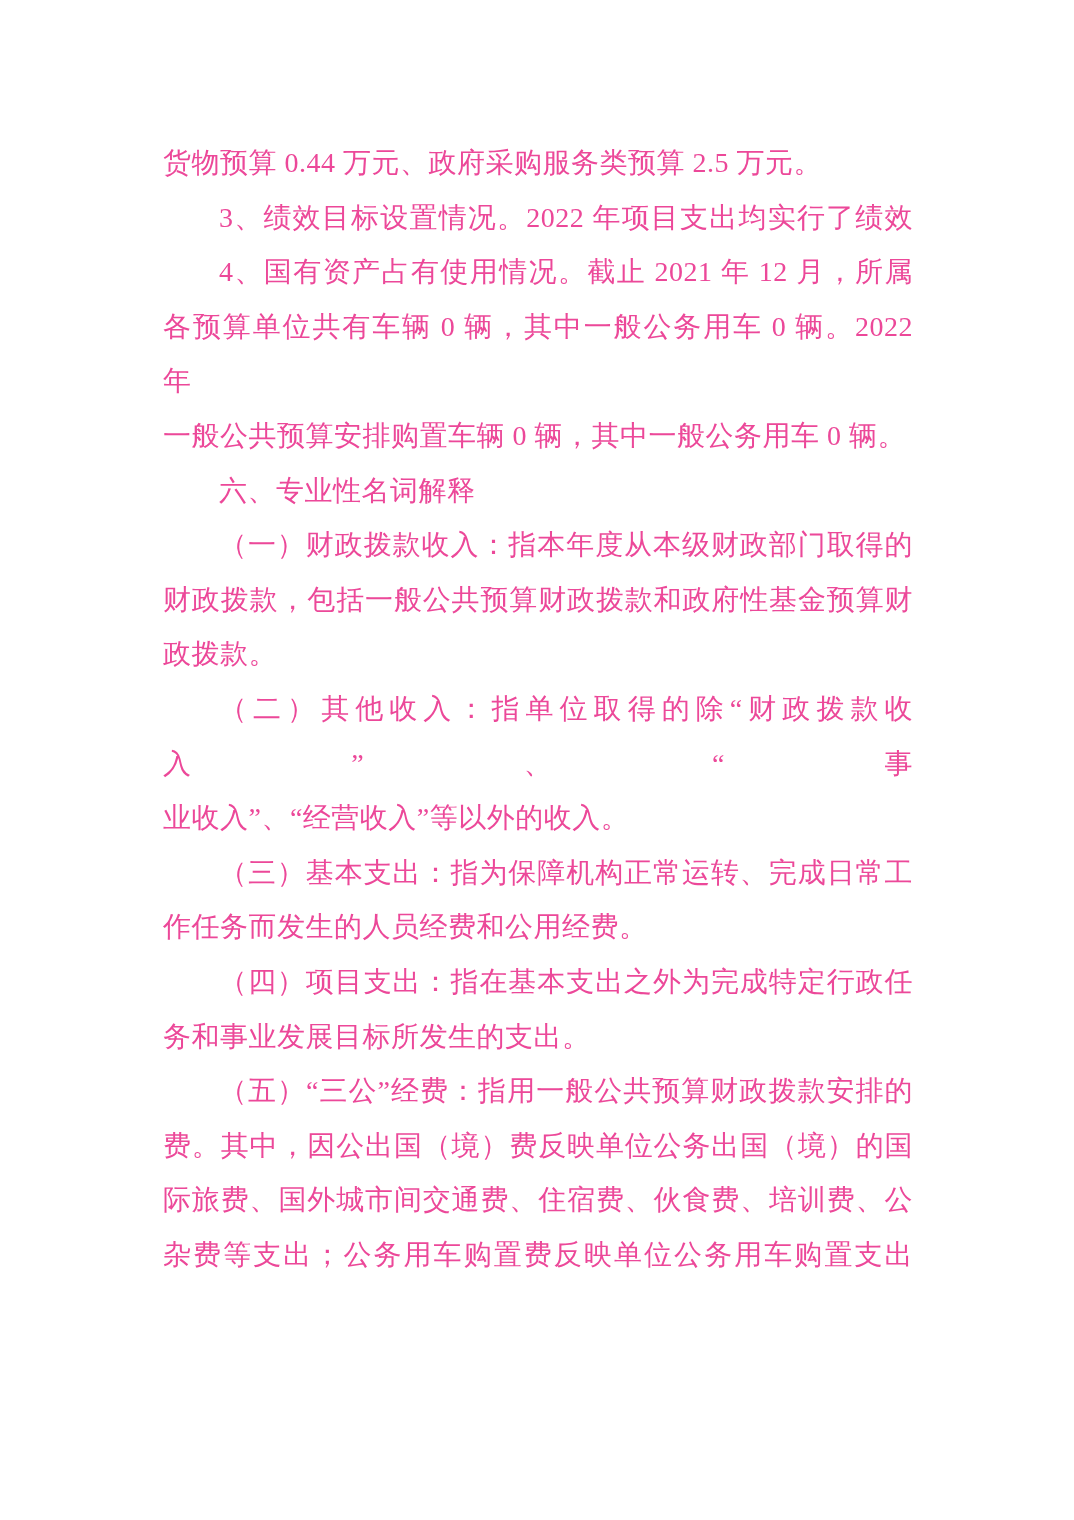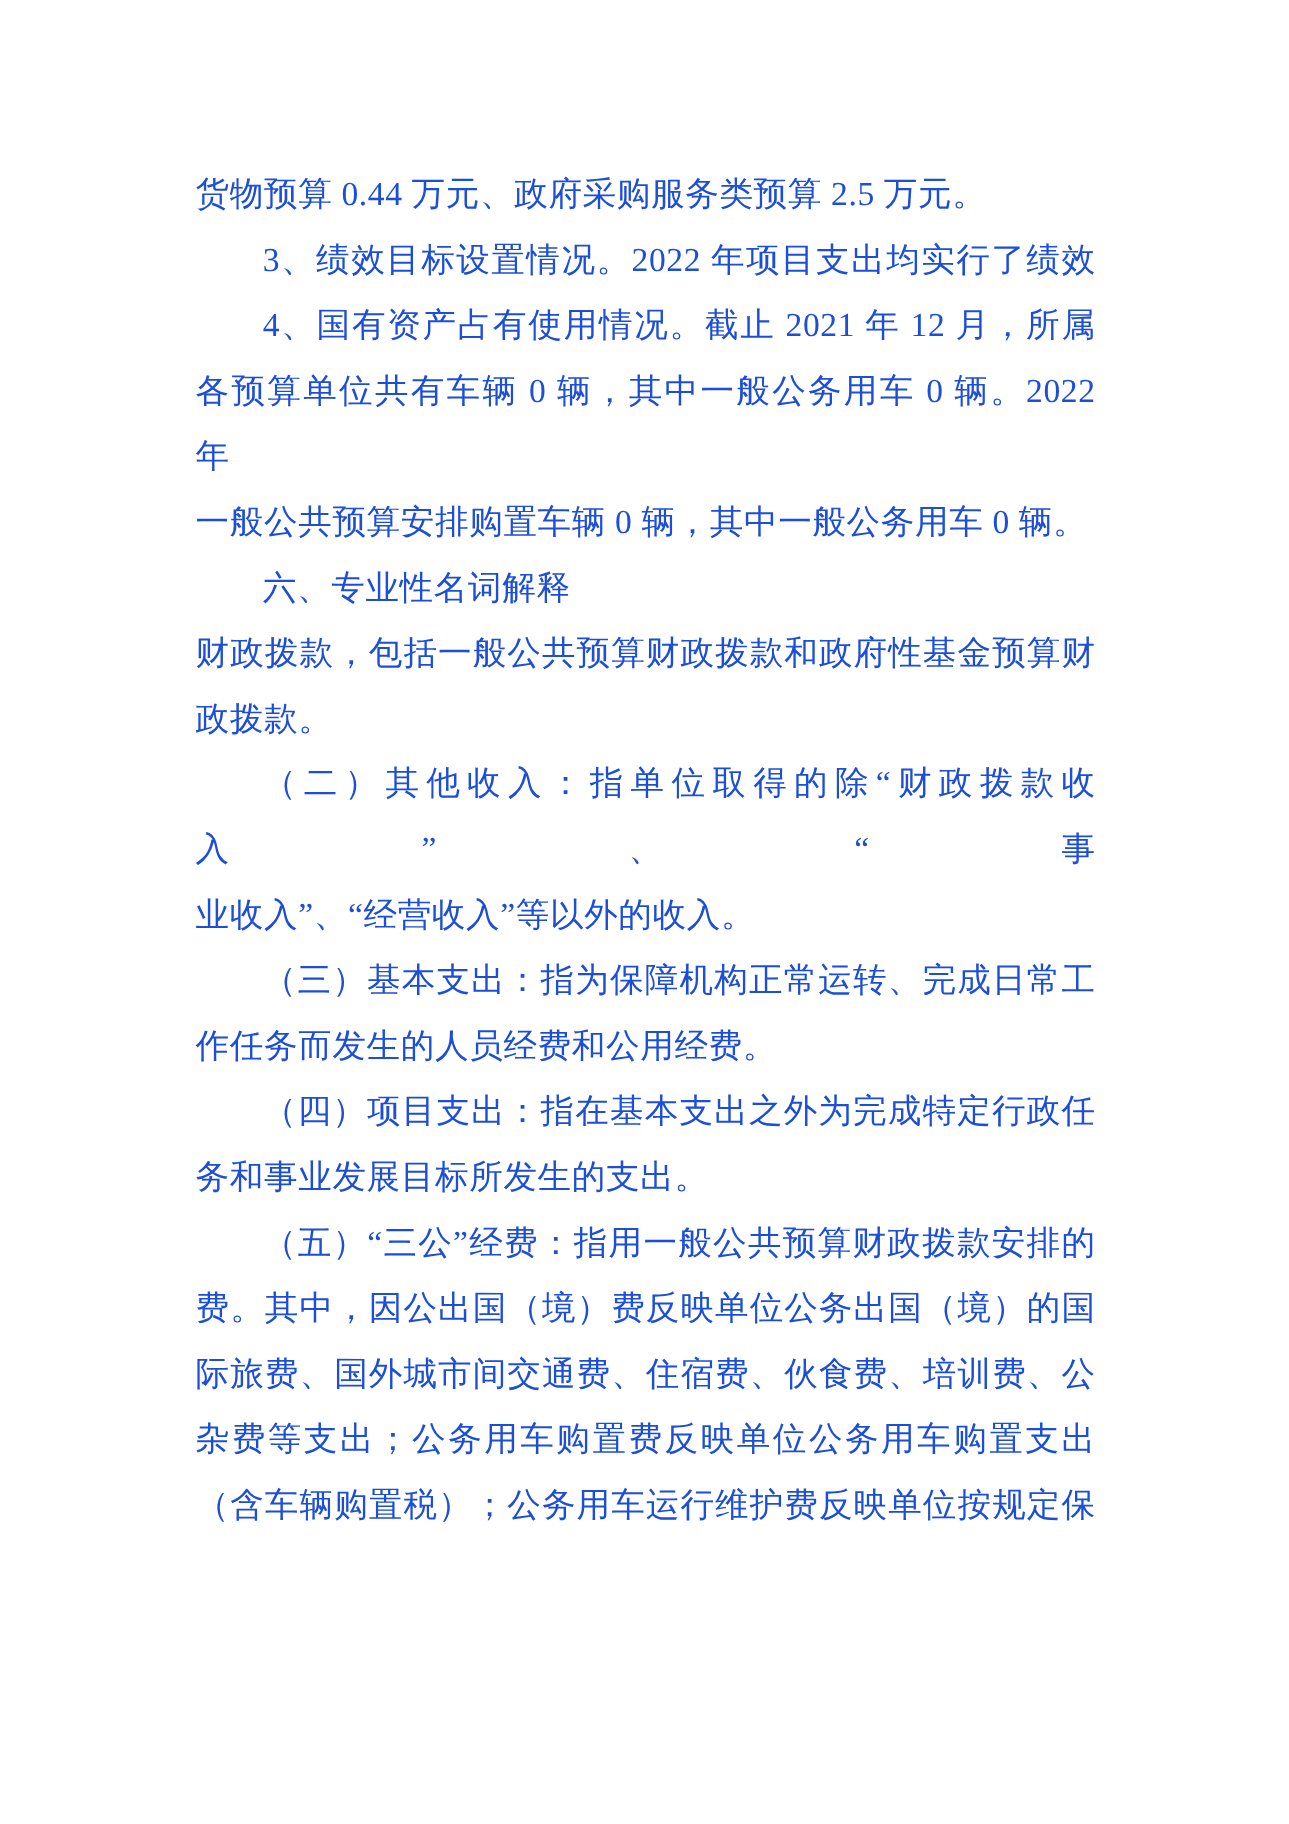--- a/index.html
+++ b/index.html
@@ -7,21 +7,21 @@
     padding: 0;
     background: #ffffff;
   }
   .page {
     position: relative;
     width: 1074px;
     height: 1520px;
     background: #ffffff;
     overflow: hidden;
     font-family: "Liberation Serif", "DejaVu Serif", serif;
-    color: #1d4ed8;
+    color: #ec4899;
   }
   .text-block {
     position: absolute;
     left: 163px;
     top: 136px;
     width: 750px;
     font-size: 28px;
     line-height: 54.6px;
     letter-spacing: 0.5px;
   }
@@ -48,28 +48,28 @@
 
 <div class="page">
   <div class="text-block">
 
     <div class="line end">货物预算 0.44 万元、政府采购服务类预算 2.5 万元。</div>
     <div class="line start">3、绩效目标设置情况。2022 年项目支出均实行了绩效</div>
     <div class="line start">4、国有资产占有使用情况。截止 2021 年 12 月，所属</div>
     <div class="line">各预算单位共有车辆 0 辆，其中一般公务用车 0 辆。2022 年</div>
     <div class="line end">一般公共预算安排购置车辆 0 辆，其中一般公务用车 0 辆。</div>
     <div class="line start heading">六、专业性名词解释</div>
+    <div class="line start">（一）财政拨款收入：指本年度从本级财政部门取得的</div>
     <div class="line">财政拨款，包括一般公共预算财政拨款和政府性基金预算财</div>
     <div class="line end">政拨款。</div>
     <div class="line start">（二）其他收入：指单位取得的除“财政拨款收入”、“事</div>
     <div class="line end">业收入”、“经营收入”等以外的收入。</div>
     <div class="line start">（三）基本支出：指为保障机构正常运转、完成日常工</div>
     <div class="line end">作任务而发生的人员经费和公用经费。</div>
     <div class="line start">（四）项目支出：指在基本支出之外为完成特定行政任</div>
     <div class="line end">务和事业发展目标所发生的支出。</div>
     <div class="line start">（五）“三公”经费：指用一般公共预算财政拨款安排的</div>
     <div class="line">费。其中，因公出国（境）费反映单位公务出国（境）的国</div>
     <div class="line">际旅费、国外城市间交通费、住宿费、伙食费、培训费、公</div>
     <div class="line">杂费等支出；公务用车购置费反映单位公务用车购置支出</div>
-    <div class="line">（含车辆购置税）；公务用车运行维护费反映单位按规定保</div>
 
   </div>
 </div>
 
 </body></html>

